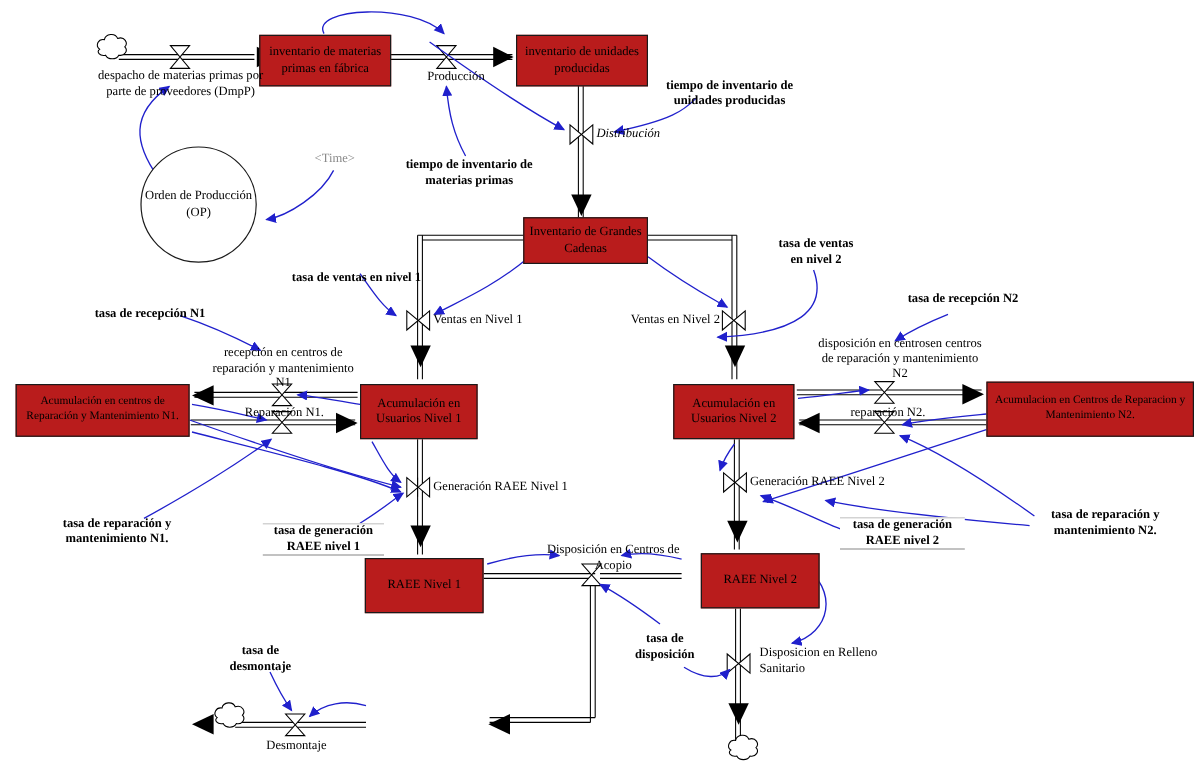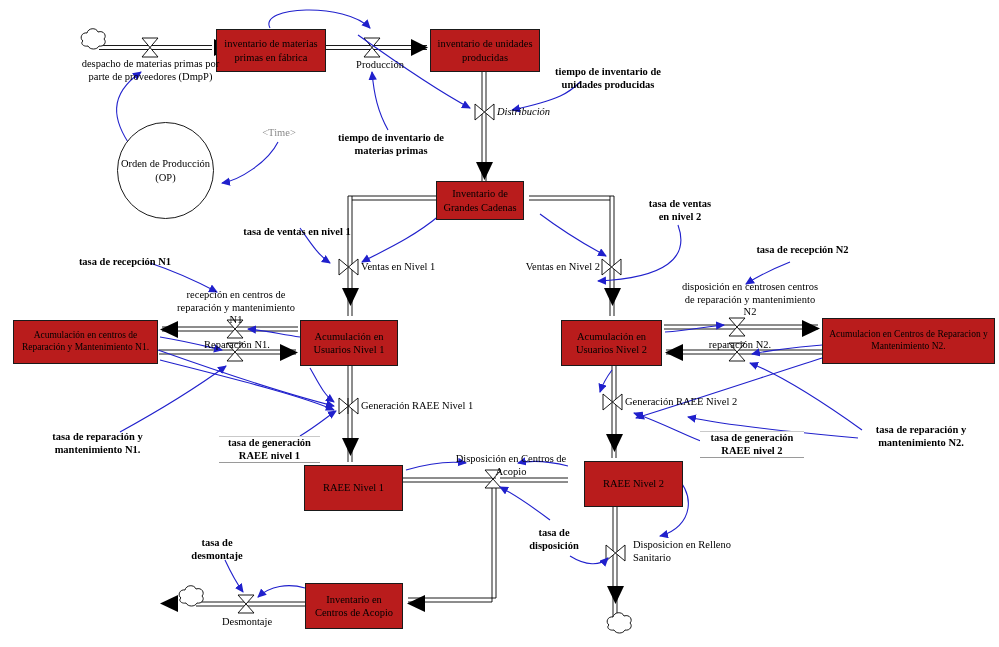--- a/index.html
+++ b/index.html
@@ -219,35 +219,34 @@
       <path d="M225,560 C232,575 238,585 243,592" marker-end="url(#linkArrow)"></path>
     </g>
   </svg>
 
   <div class="stock" style="left:216px;top:29px;width:110px;height:43px;">inventario de materias primas en fábrica</div>
 
   <div class="stock" style="left:430px;top:29px;width:110px;height:43px;">inventario de unidades producidas</div>
 
   <div class="circlestock" style="left:117px;top:122px;width:97px;height:97px;">Orden de Producción (OP)</div>
 
-  <div class="stock" style="left:436px;top:181px;width:88px;height:39px;">Inventario de Grandes Cadenas</div>
+  <div class="stock" style="left:436px;top:181px;width:104px;height:39px;">Inventario de Grandes Cadenas</div>
 
   <div class="stock" style="left:13px;top:320px;width:145px;height:44px;font-size:9.5px;">Acumulación en centros de Reparación y Mantenimiento N1.</div>
 
   <div class="stock" style="left:300px;top:320px;width:98px;height:46px;">Acumulación en Usuarios Nivel 1</div>
 
   <div class="stock" style="left:561px;top:320px;width:101px;height:46px;">Acumulación en Usuarios Nivel 2</div>
 
   <div class="stock" style="left:822px;top:318px;width:173px;height:46px;font-size:9.5px;">Acumulacion en Centros de Reparacion y Mantenimiento N2.</div>
 
   <div class="stock" style="left:304px;top:465px;width:99px;height:46px;">RAEE Nivel 1</div>
 
   <div class="stock" style="left:568px;top:461px;width:99px;height:46px;margin-left:16px;">RAEE Nivel 2</div>
 
-  <div class="stock" style="left:305px;top:583px;width:98px;height:46px;">Inventario en Centros de Acopio</div>
 
   <div class="flowlabel" style="left:78px;top:58px;width:145px;white-space:normal;">despacho de materias primas por parte de proveedores (DmpP)</div>
 
   <div class="flowlabel" style="left:350px;top:59px;width:60px;">Producción</div>
 
   <div class="flowlabel" style="left:497px;top:106px;width:70px;text-align:left;font-style:italic;">Distribución</div>
 
   <div class="flowlabel" style="left:361px;top:261px;width:90px;text-align:left;">Ventas en Nivel 1</div>
 
   <div class="flowlabel" style="left:510px;top:261px;width:90px;text-align:right;">Ventas en Nivel 2</div>

